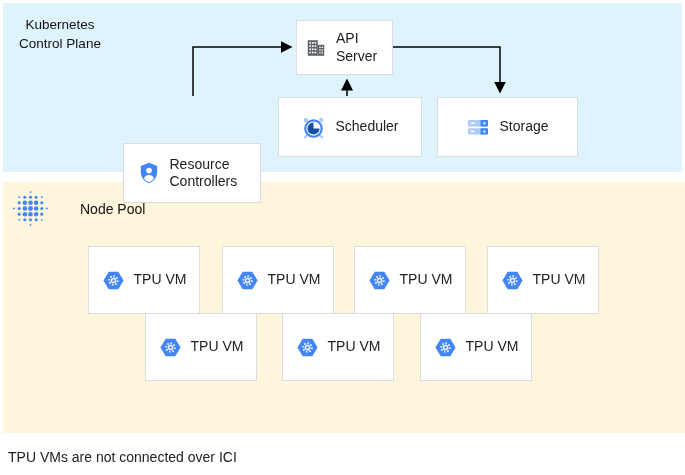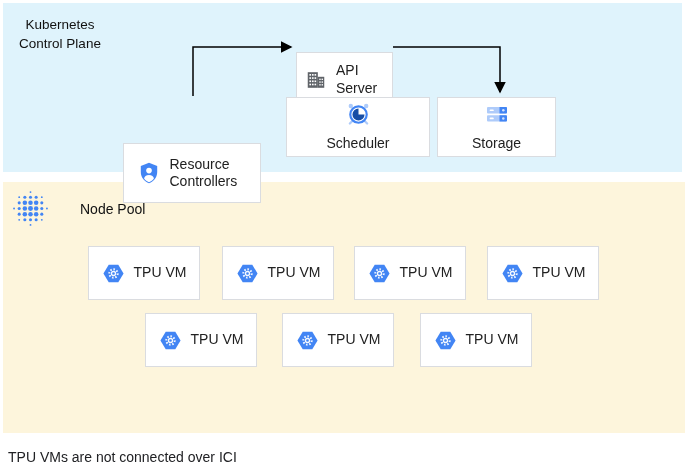--- a/index.html
+++ b/index.html
@@ -14,27 +14,27 @@
     position:absolute;left:12px;top:16px;width:96px;text-align:center;
     font-size:13.5px;line-height:1.4;color:#111;
   }
   .node{
     position:absolute;background:#fff;border:1px solid #dadce0;
     display:flex;align-items:center;justify-content:center;gap:9px;
     box-sizing:border-box;font-size:14px;color:#212121;
   }
   .node .lbl{line-height:1.25;}
   .icon{display:flex;align-items:center;justify-content:center;flex:0 0 auto;}
-  #api-server{left:296px;top:20px;width:97px;height:55px;margin-top:32px;}
+  #api-server{left:296px;top:20px;width:97px;height:55px;}
   #api-server .lbl{width:48px;}
   #resource-controllers{left:123px;top:97px;width:138px;height:60px;margin-top:46px;}
   #resource-controllers .lbl{width:78px;}
-  #scheduler{left:286px;top:97px;width:144px;height:60px;flex-direction:column;}
-  #storage{left:437px;top:97px;width:119px;height:60px;flex-direction:column;}
-  .tpu{width:112px;height:54px;}
+  #scheduler{left:278px;top:97px;width:144px;height:60px;}
+  #storage{left:437px;top:97px;width:141px;height:60px;}
+  .tpu{width:112px;height:68px;}
   .np-header{position:absolute;left:12px;top:190px;display:flex;align-items:center;gap:14px;}
   .np-title{font-size:14px;color:#111;margin-left:17px;}
   .caption{position:absolute;left:8px;top:449px;font-size:14px;color:#202124;}
   svg.arrows{position:absolute;left:0;top:0;pointer-events:none;}
 </style>
 </head>
 <body>
 
 <div class="region region-blue"></div>
 

